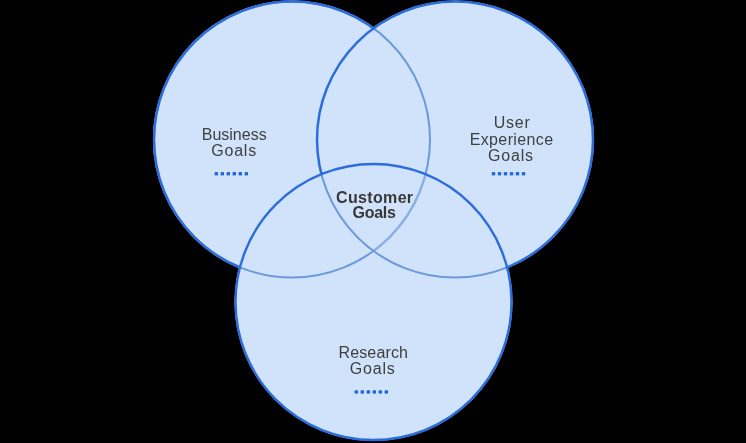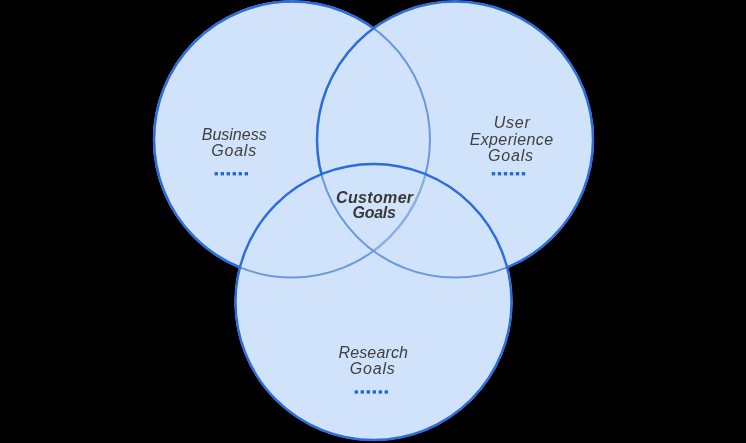--- a/index.html
+++ b/index.html
@@ -1,16 +1,16 @@
 <!DOCTYPE html>
 <html><head>
 <meta charset="utf-8">
 <style>
   html,body{margin:0;padding:0;background:#000;}
-  .wrap{width:746px;height:443px;overflow:hidden;font-style:italic;}
+  .wrap{width:746px;height:443px;overflow:hidden;}
   text{font-family:"Liberation Sans", sans-serif;}
 </style>
 </head>
 <body>
 <div class="wrap">
 <svg width="746" height="443" viewBox="0 0 746 443">
   <rect x="0" y="0" width="746" height="443" fill="#000000"></rect>
   <defs>
     <mask id="mA">
       <rect x="0" y="0" width="746" height="443" fill="#fff"></rect>

